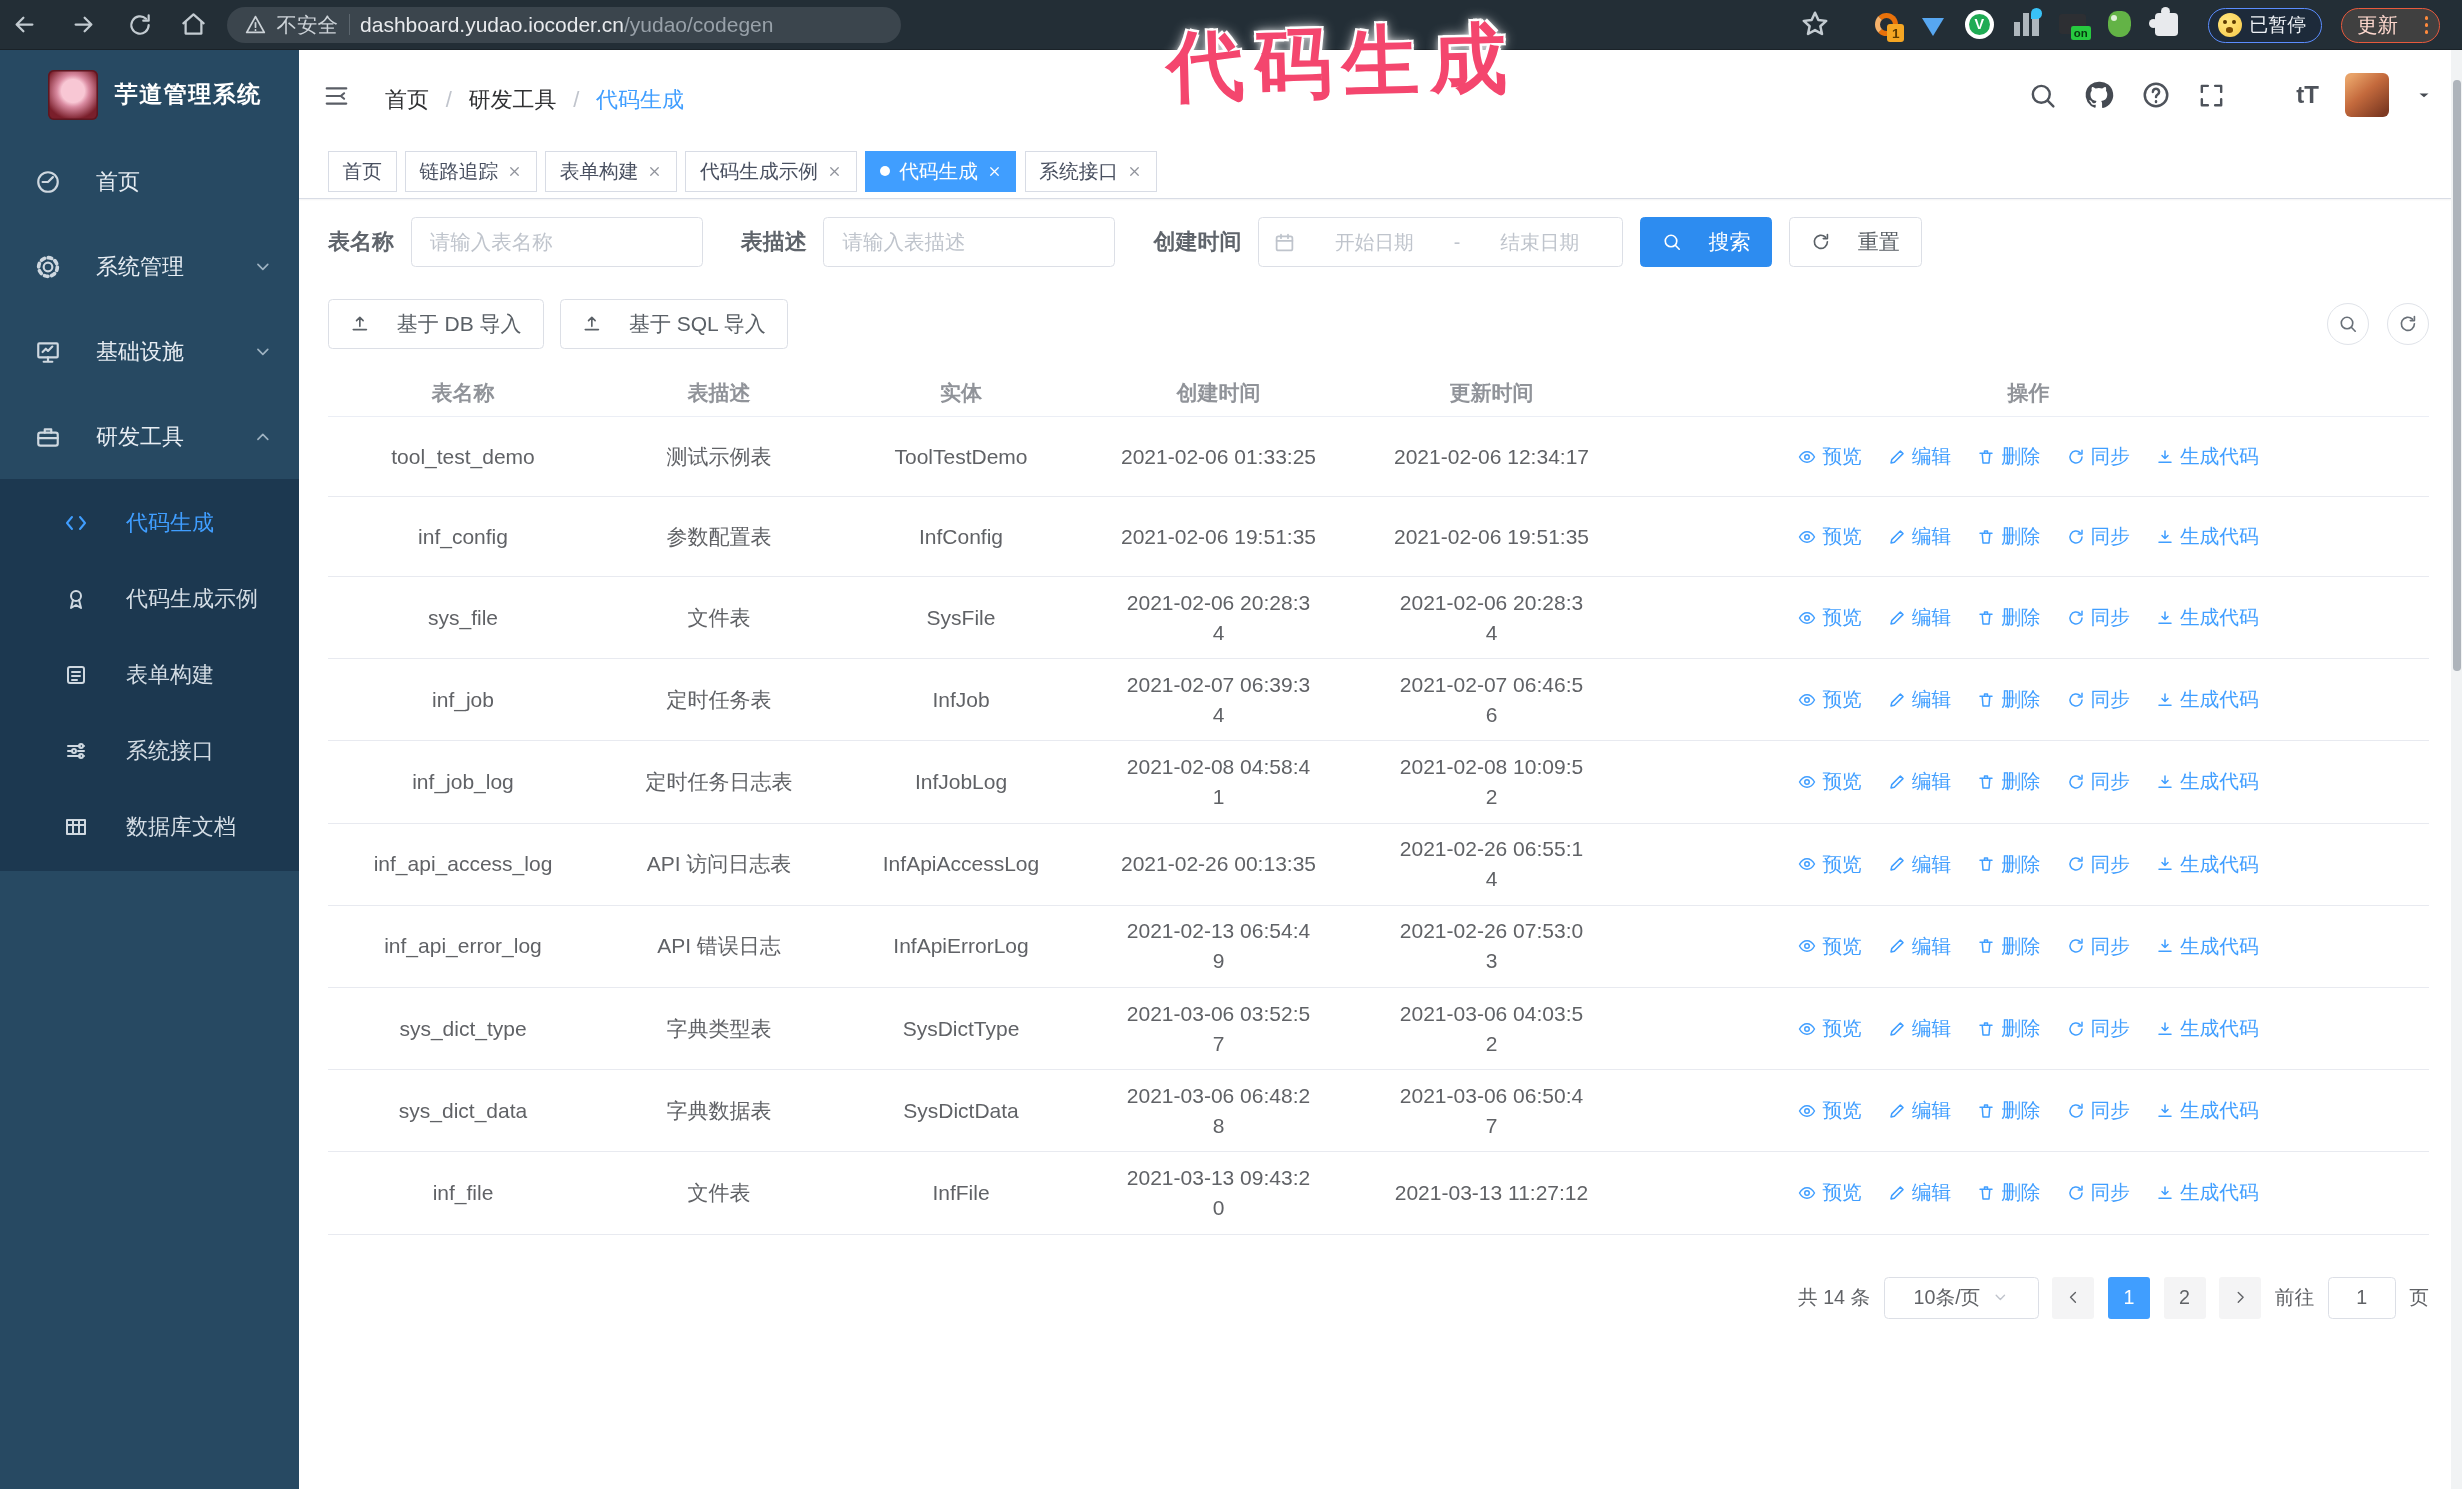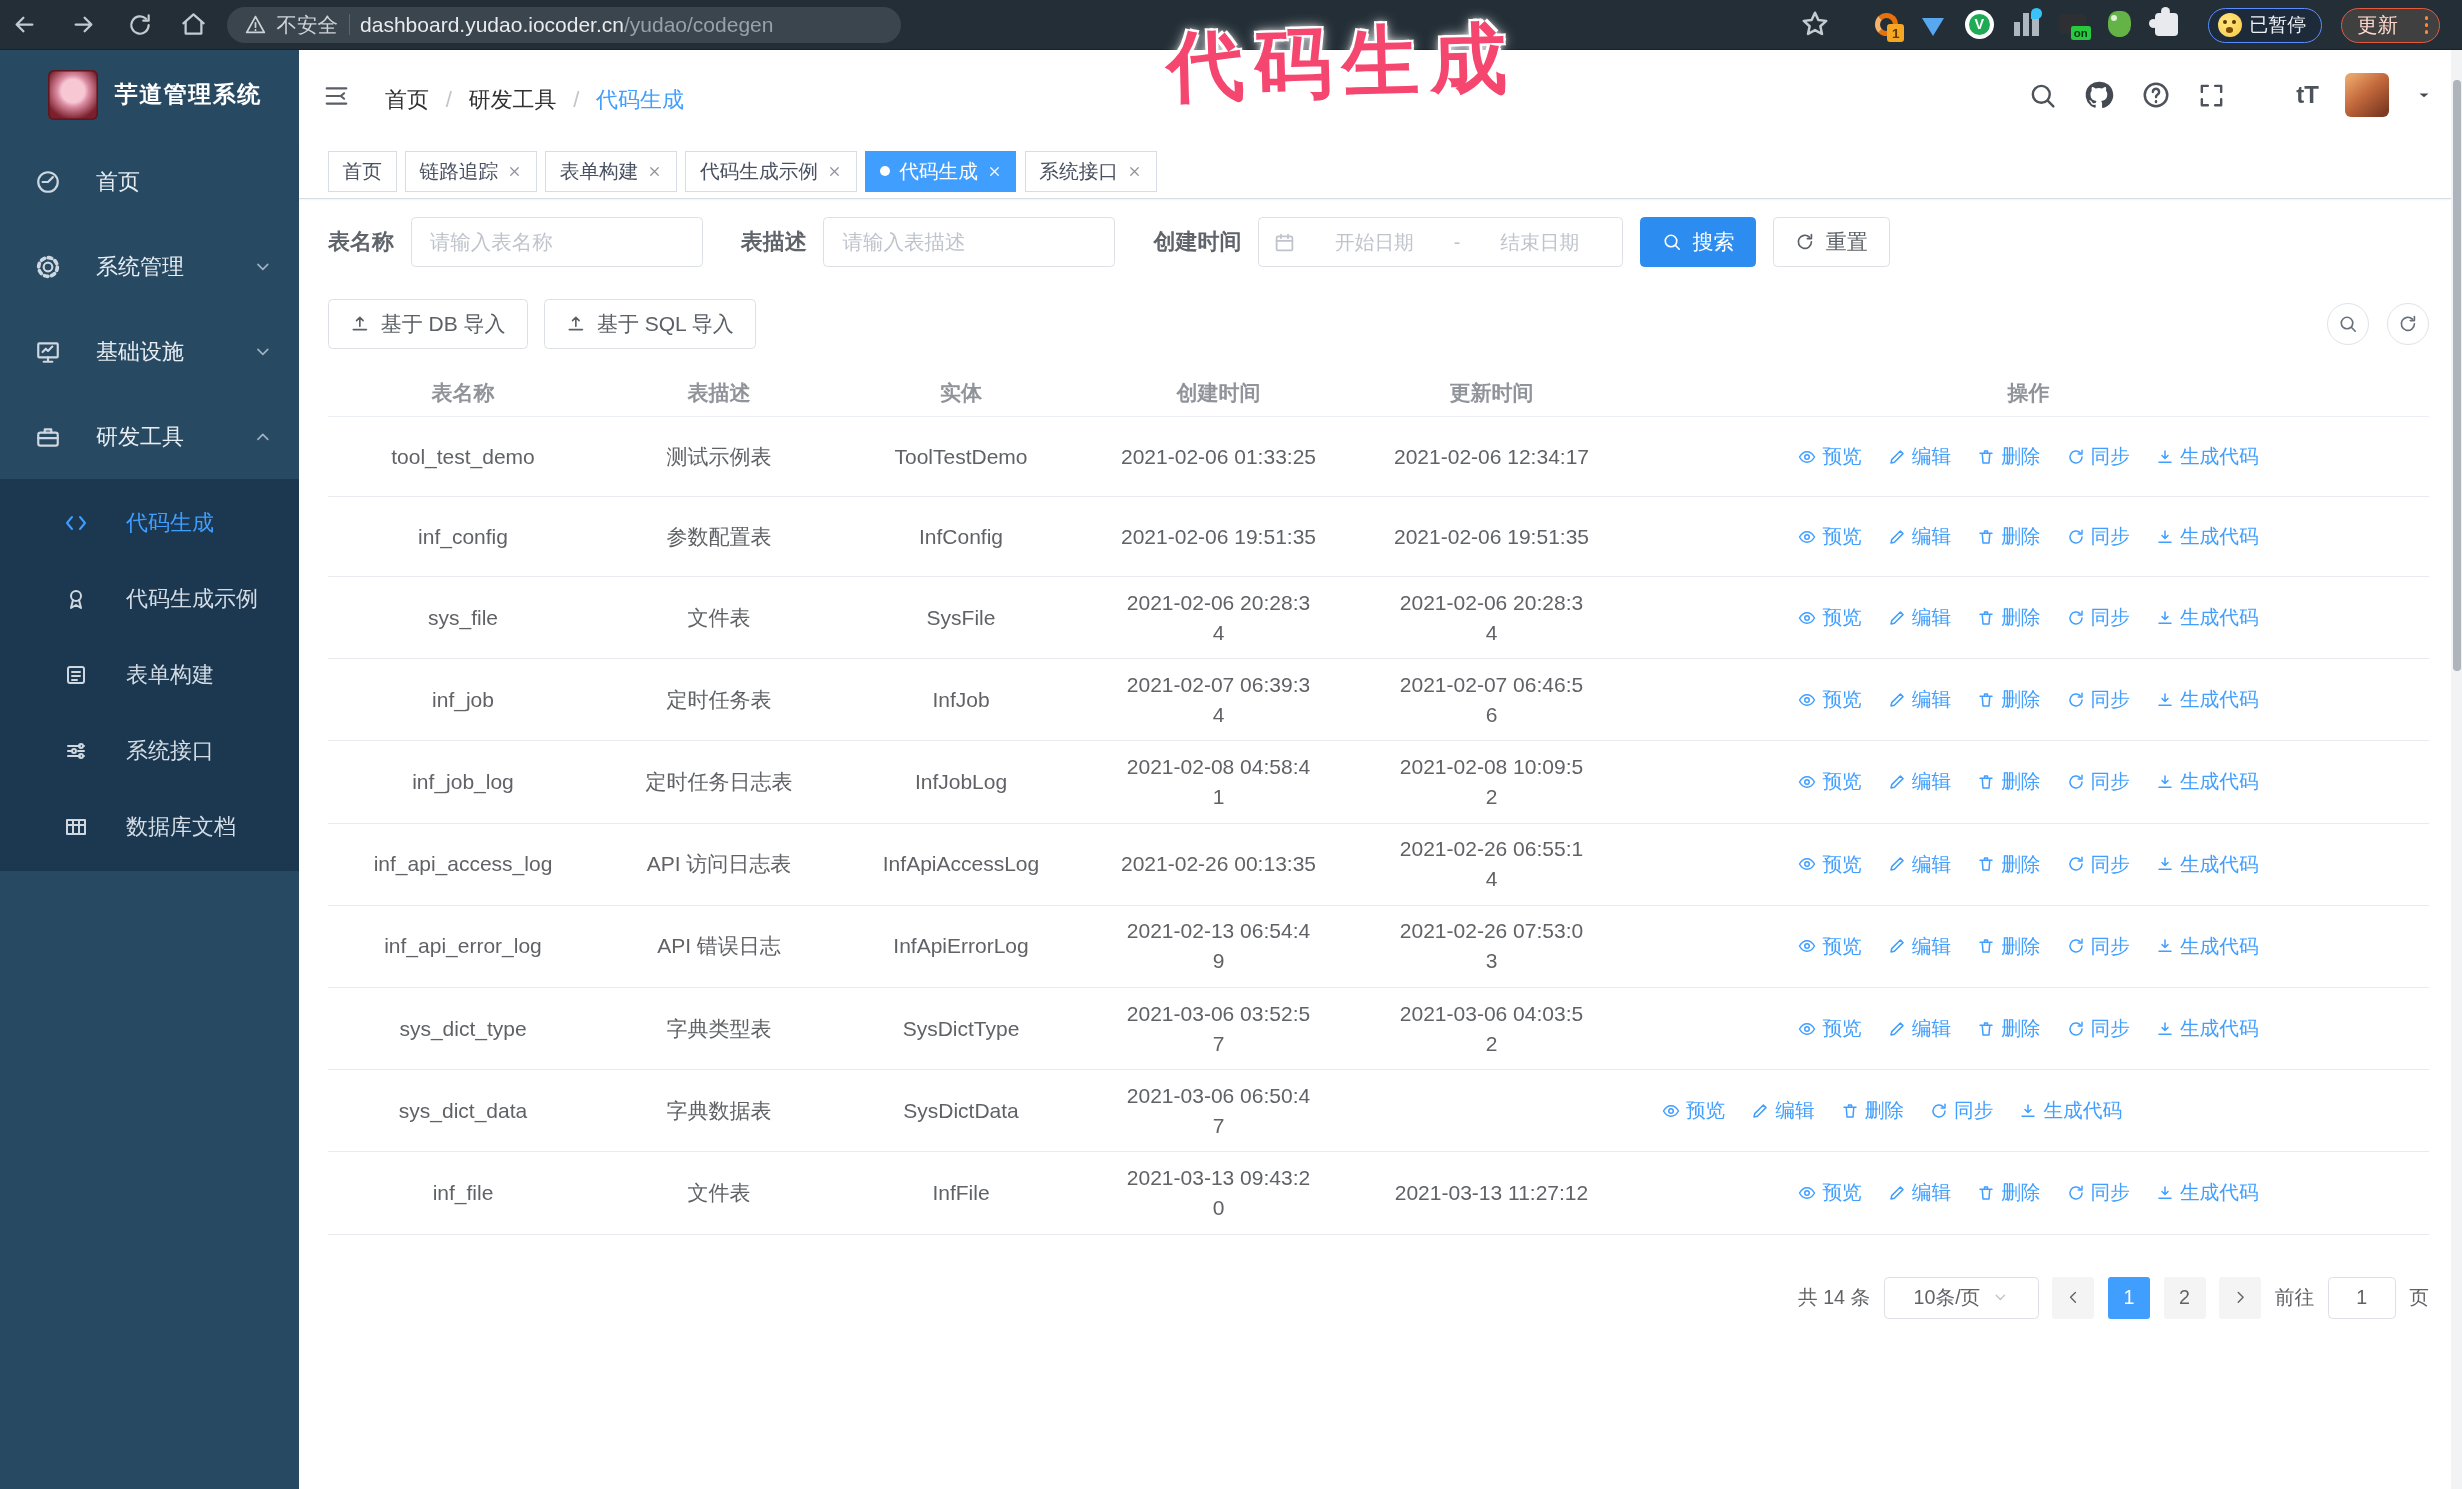--- a/index.html
+++ b/index.html
@@ -82,21 +82,21 @@
 
   
   .content { padding:0 34px 0 29px; }
   .searchrow { margin-top:18px; display:flex; align-items:center; }
   .flabel { font-size:22px; color:#5f646b; font-weight:600; margin-right:16.7px; white-space:nowrap; }
   .tinput { width:292px; height:50px; border:0.8px solid #dcdfe6; border-radius:4.5px; font-size:20.5px; color:#606266; padding:0 18px; outline:none; }
   .tinput::placeholder { color:#bfc4cc; }
   .gap1 { width:38px; } .gap2 { width:16.7px; }
   .dateinput { width:365px; height:50px; border:0.8px solid #dcdfe6; border-radius:4.5px; display:flex; align-items:center; padding:0 15px; gap:12px; color:#bfc4cc; font-size:19.7px; }
   .dateinput .ph { flex:1; text-align:center; }
-  .btn { height:50px; border-radius:4.5px; font-size:21px; display:inline-flex; align-items:center; justify-content:center; gap:11px; cursor:pointer; border:0.8px solid #dcdfe6; background:#fff; color:#5a6066; padding:0 21px; }
+  .btn { height:50px; border-radius:4.5px; font-size:21px; display:inline-flex; align-items:center; justify-content:center; gap:27px; cursor:pointer; border:0.8px solid #dcdfe6; background:#fff; color:#5a6066; padding:0 21px; }
   .btn.primary { background:#2d8cf0; border-color:#2d8cf0; color:#fff; }
   .btnrow { margin-top:32px; display:flex; align-items:center; }
   .btnrow .right { margin-left:auto; display:flex; gap:18px; }
   .circle-btn { width:42px; height:42px; border-radius:50%; border:0.8px solid #e0e3e9; background:#fff; color:#697078; display:flex; align-items:center; justify-content:center; cursor:pointer; }
 
   
   .table { margin-top:21px; }
   .thead { display:flex; align-items:center; height:47px; border-bottom:0.8px solid #ebeef5; font-size:21px; font-weight:bold; color:#909399; }
   .trow { display:flex; align-items:center; min-height:80px; border-bottom:0.8px solid #e8eaf0; font-size:21px; color:#606266; }
   .cell { text-align:center; padding:10.6px 7.6px; }
@@ -834,20 +834,22 @@
                   </svg>
                   <i style="font-style:normal">生成代码</i>
                 </span>
     </div>
   </div>
 
   <div class="trow">
     <div class="cell c-name">sys_dict_data</div>
     <div class="cell c-desc">字典数据表</div>
     <div class="cell c-entity">SysDictData</div>
+    <div class="cell c-created">2021-03-06 06:48:2
+8</div>
     <div class="cell c-updated">2021-03-06 06:50:4
 7</div>
     <div class="cell c-actions">
       <span class="alink">
                   <svg class="ic" width="18" height="18" viewBox="0 0 24 24">
                     <path d="M2 12s4-7 10-7 10 7 10 7-4 7-10 7-10-7-10-7z"></path>
                     <circle cx="12" cy="12" r="3"></circle>
                   </svg>
                   <i style="font-style:normal">预览</i>
                 </span>

